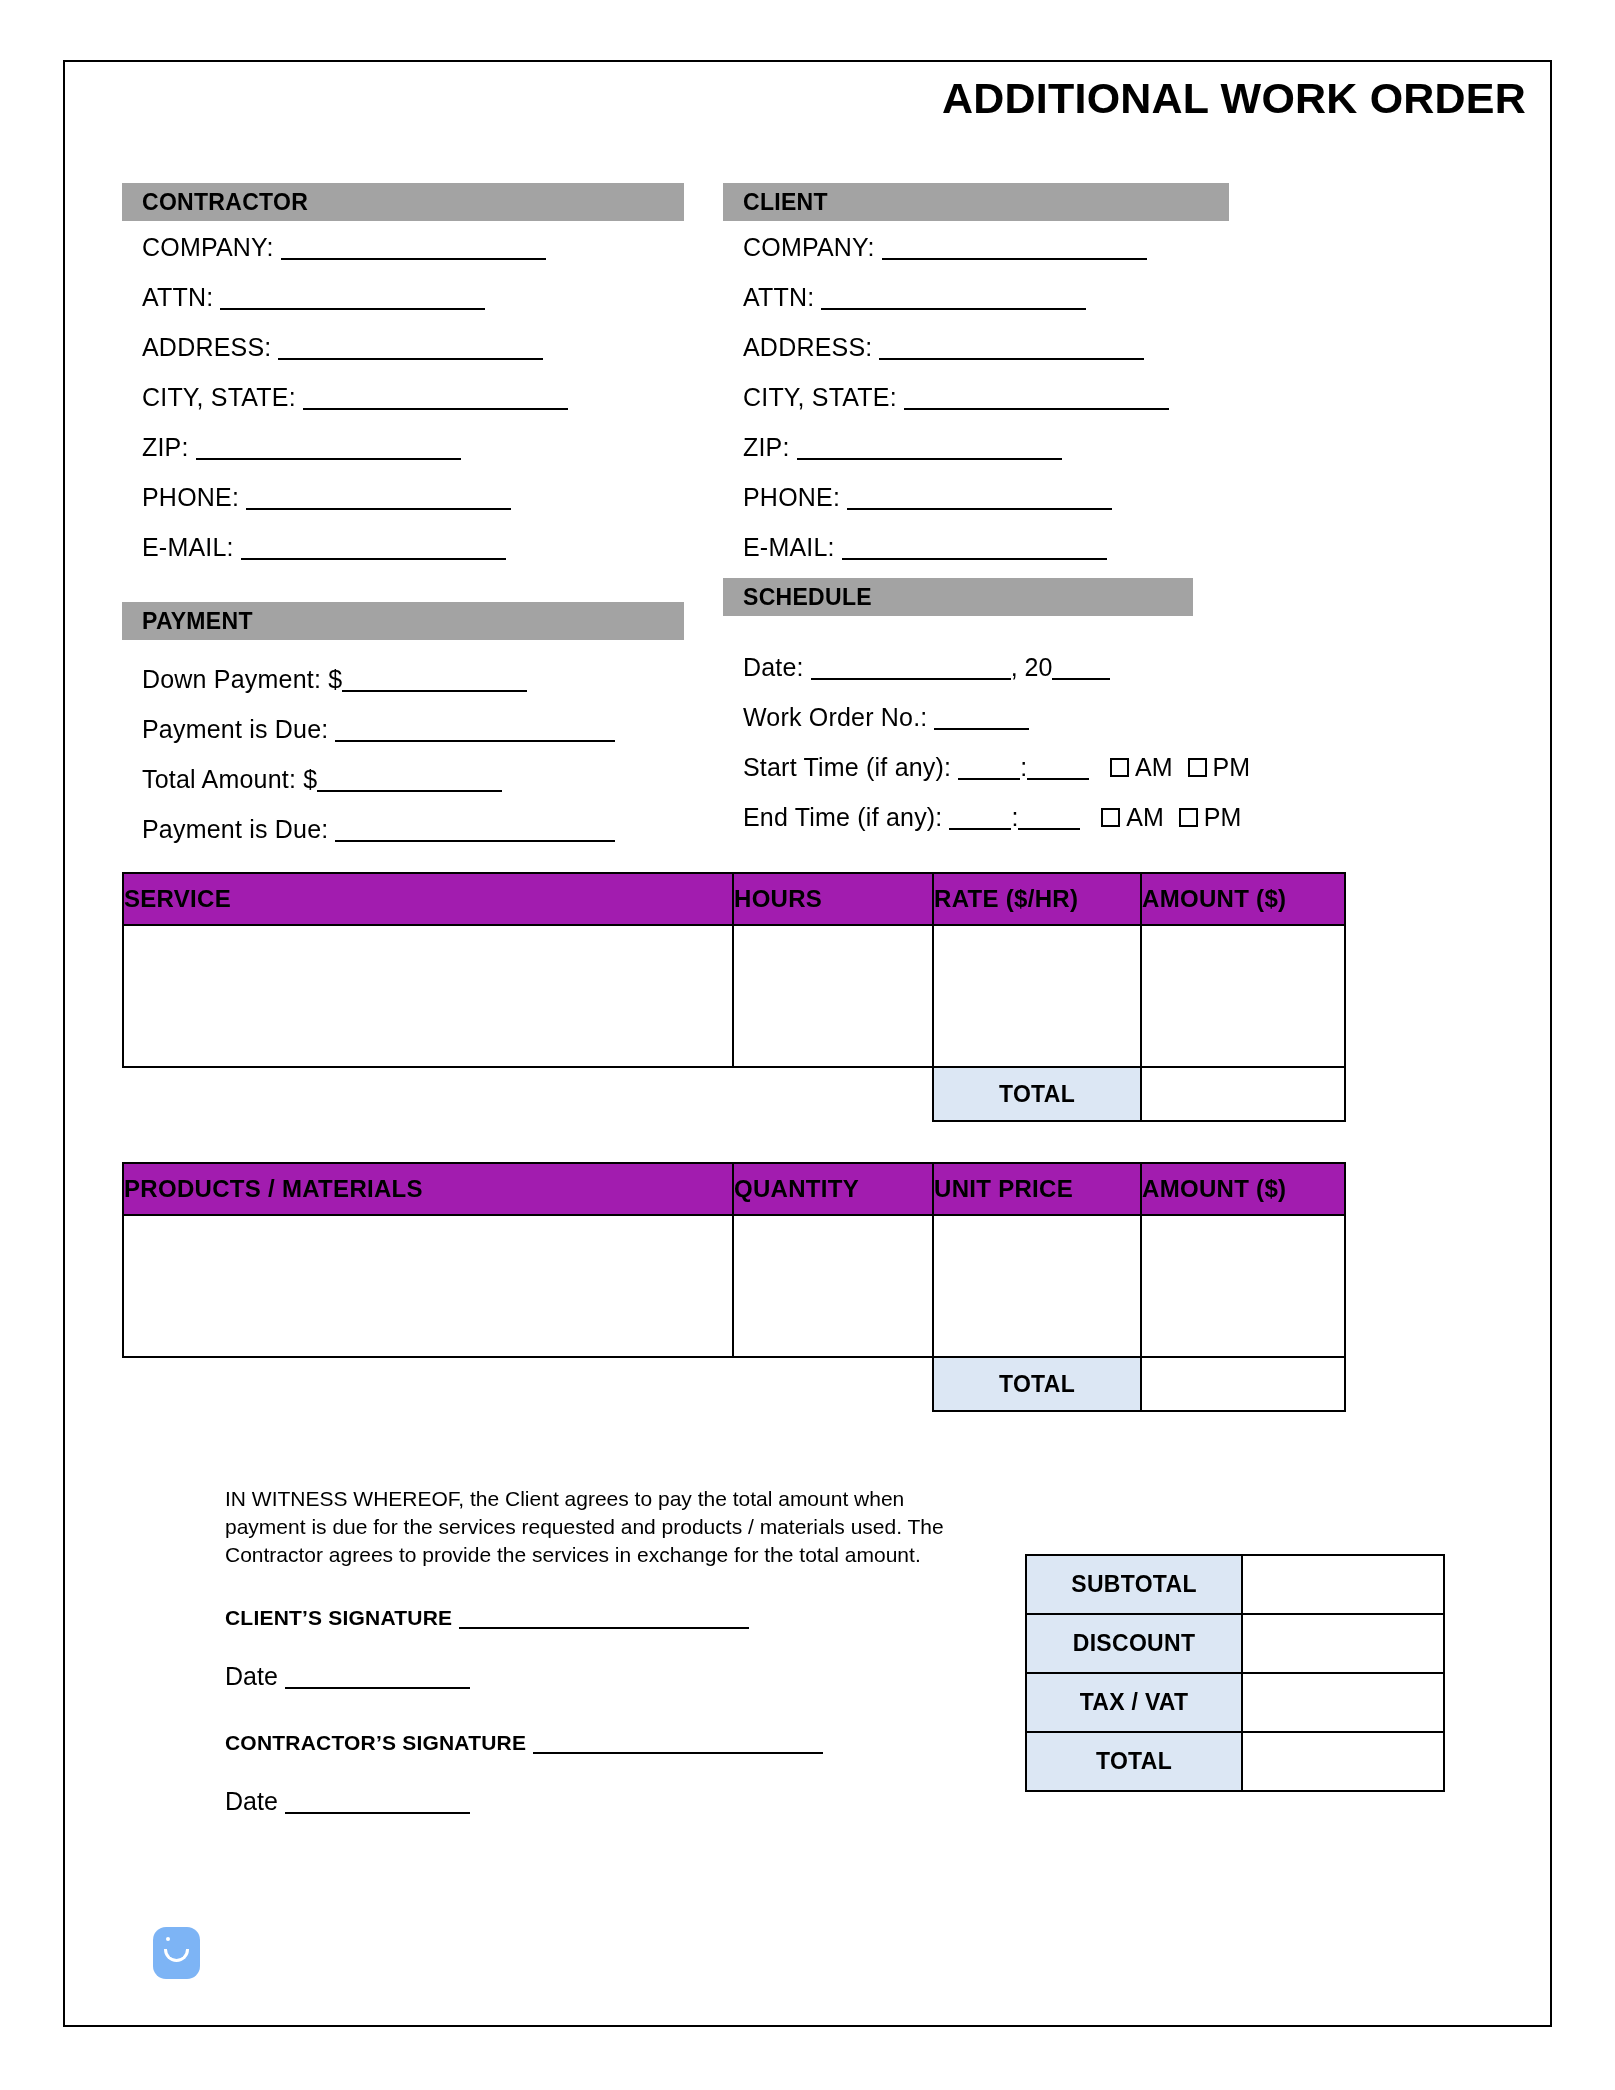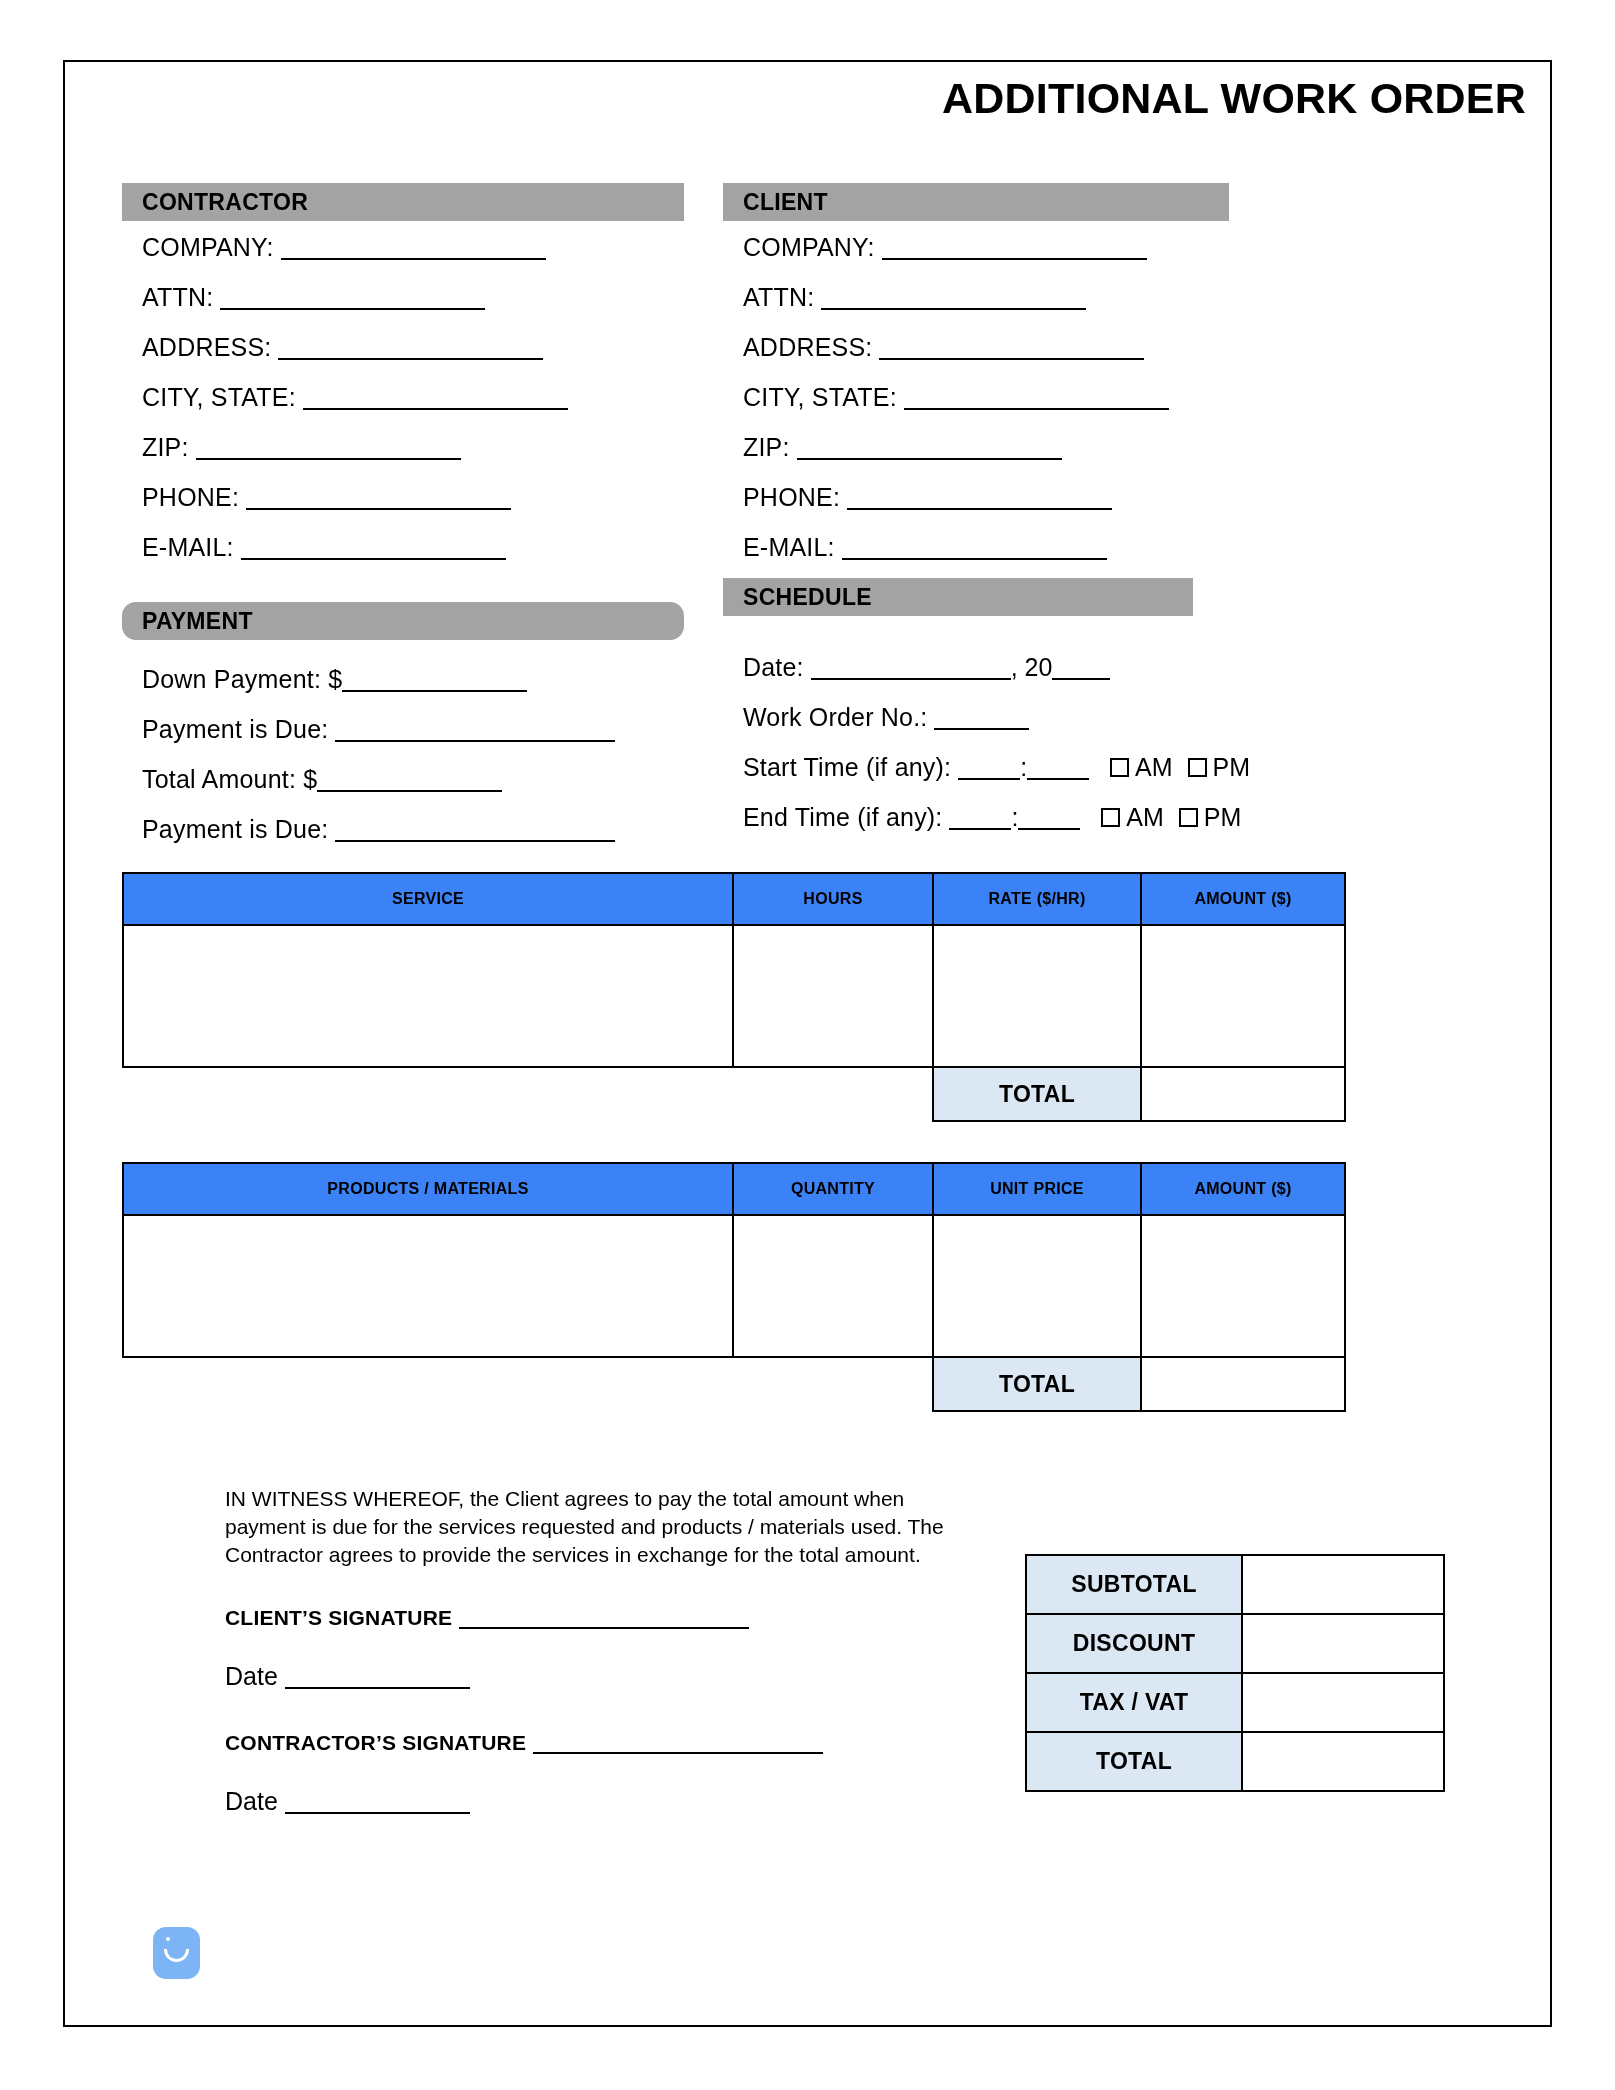--- a/index.html
+++ b/index.html
@@ -91,25 +91,24 @@
   .tbl {
     position: absolute;
     border-collapse: collapse;
     table-layout: fixed;
   }
   .tbl td, .tbl th {
     border: 2.5px solid #000;
     padding: 0;
   }
   .thead-cell {
-    background: #3b82f6;
+    background: #a21caf;
     height: 50px;
-    font-size: 16px;
-    font-weight: bold;
-    text-align: center;
+    font-size: 24px;
+    font-weight: bold;
     letter-spacing: 0.3px;
   }
   .body-cell {
     height: 140px;
     background: #ffffff;
   }
   .total-label {
     background: #dce7f4;
     height: 52px;
     font-size: 23px;
@@ -238,21 +237,21 @@
     <div class="fieldcol" style="left:658px; top:160px; width:562px;">
       <div class="frow"><span class="lead">COMPANY:</span> <span class="rule" style="width:265px"></span></div>
       <div class="frow"><span class="lead">ATTN:</span> <span class="rule" style="width:265px"></span></div>
       <div class="frow"><span class="lead">ADDRESS:</span> <span class="rule" style="width:265px"></span></div>
       <div class="frow"><span class="lead">CITY, STATE:</span> <span class="rule" style="width:265px"></span></div>
       <div class="frow"><span class="lead">ZIP:</span> <span class="rule" style="width:265px"></span></div>
       <div class="frow"><span class="lead">PHONE:</span> <span class="rule" style="width:265px"></span></div>
       <div class="frow"><span class="lead">E-MAIL:</span> <span class="rule" style="width:265px"></span></div>
     </div>
 
-    <div class="band" style="left:57px; top:540px; width:562px;border-radius:14px;">PAYMENT</div>
+    <div class="band" style="left:57px; top:540px; width:562px;">PAYMENT</div>
 
     <div class="band" style="left:658px; top:516px; width:470px;">SCHEDULE</div>
 
     <div class="fieldcol" style="left:57px; top:592px; width:562px;">
       <div class="frow"><span class="lead">Down Payment: $</span><span class="rule" style="width:185px"></span></div>
       <div class="frow"><span class="lead">Payment is Due:</span> <span class="rule" style="width:280px"></span></div>
       <div class="frow"><span class="lead">Total Amount: $</span><span class="rule" style="width:185px"></span></div>
       <div class="frow"><span class="lead">Payment is Due:</span> <span class="rule" style="width:280px"></span></div>
     </div>
 

